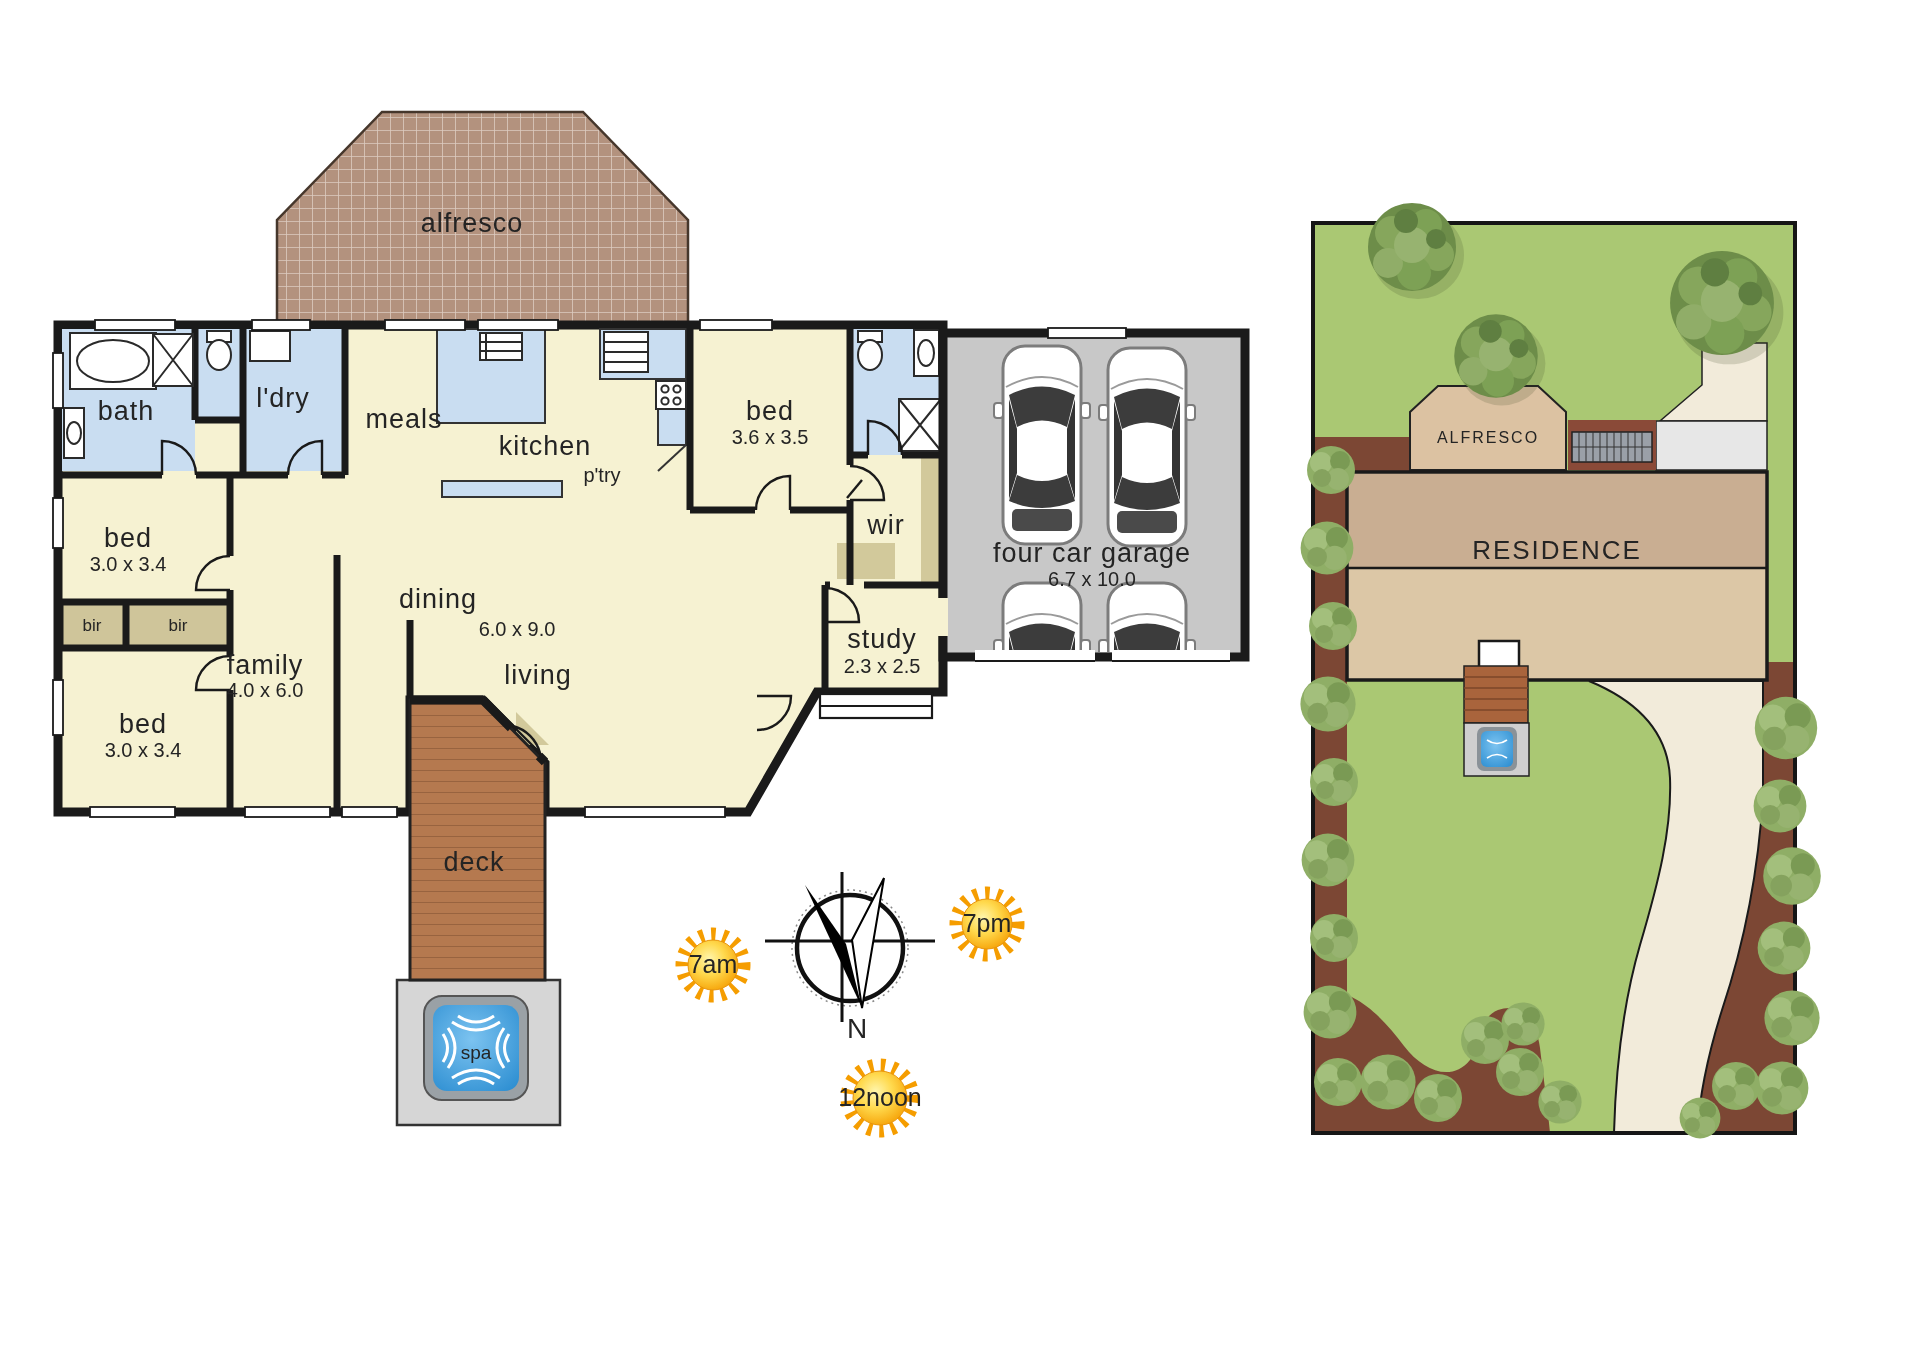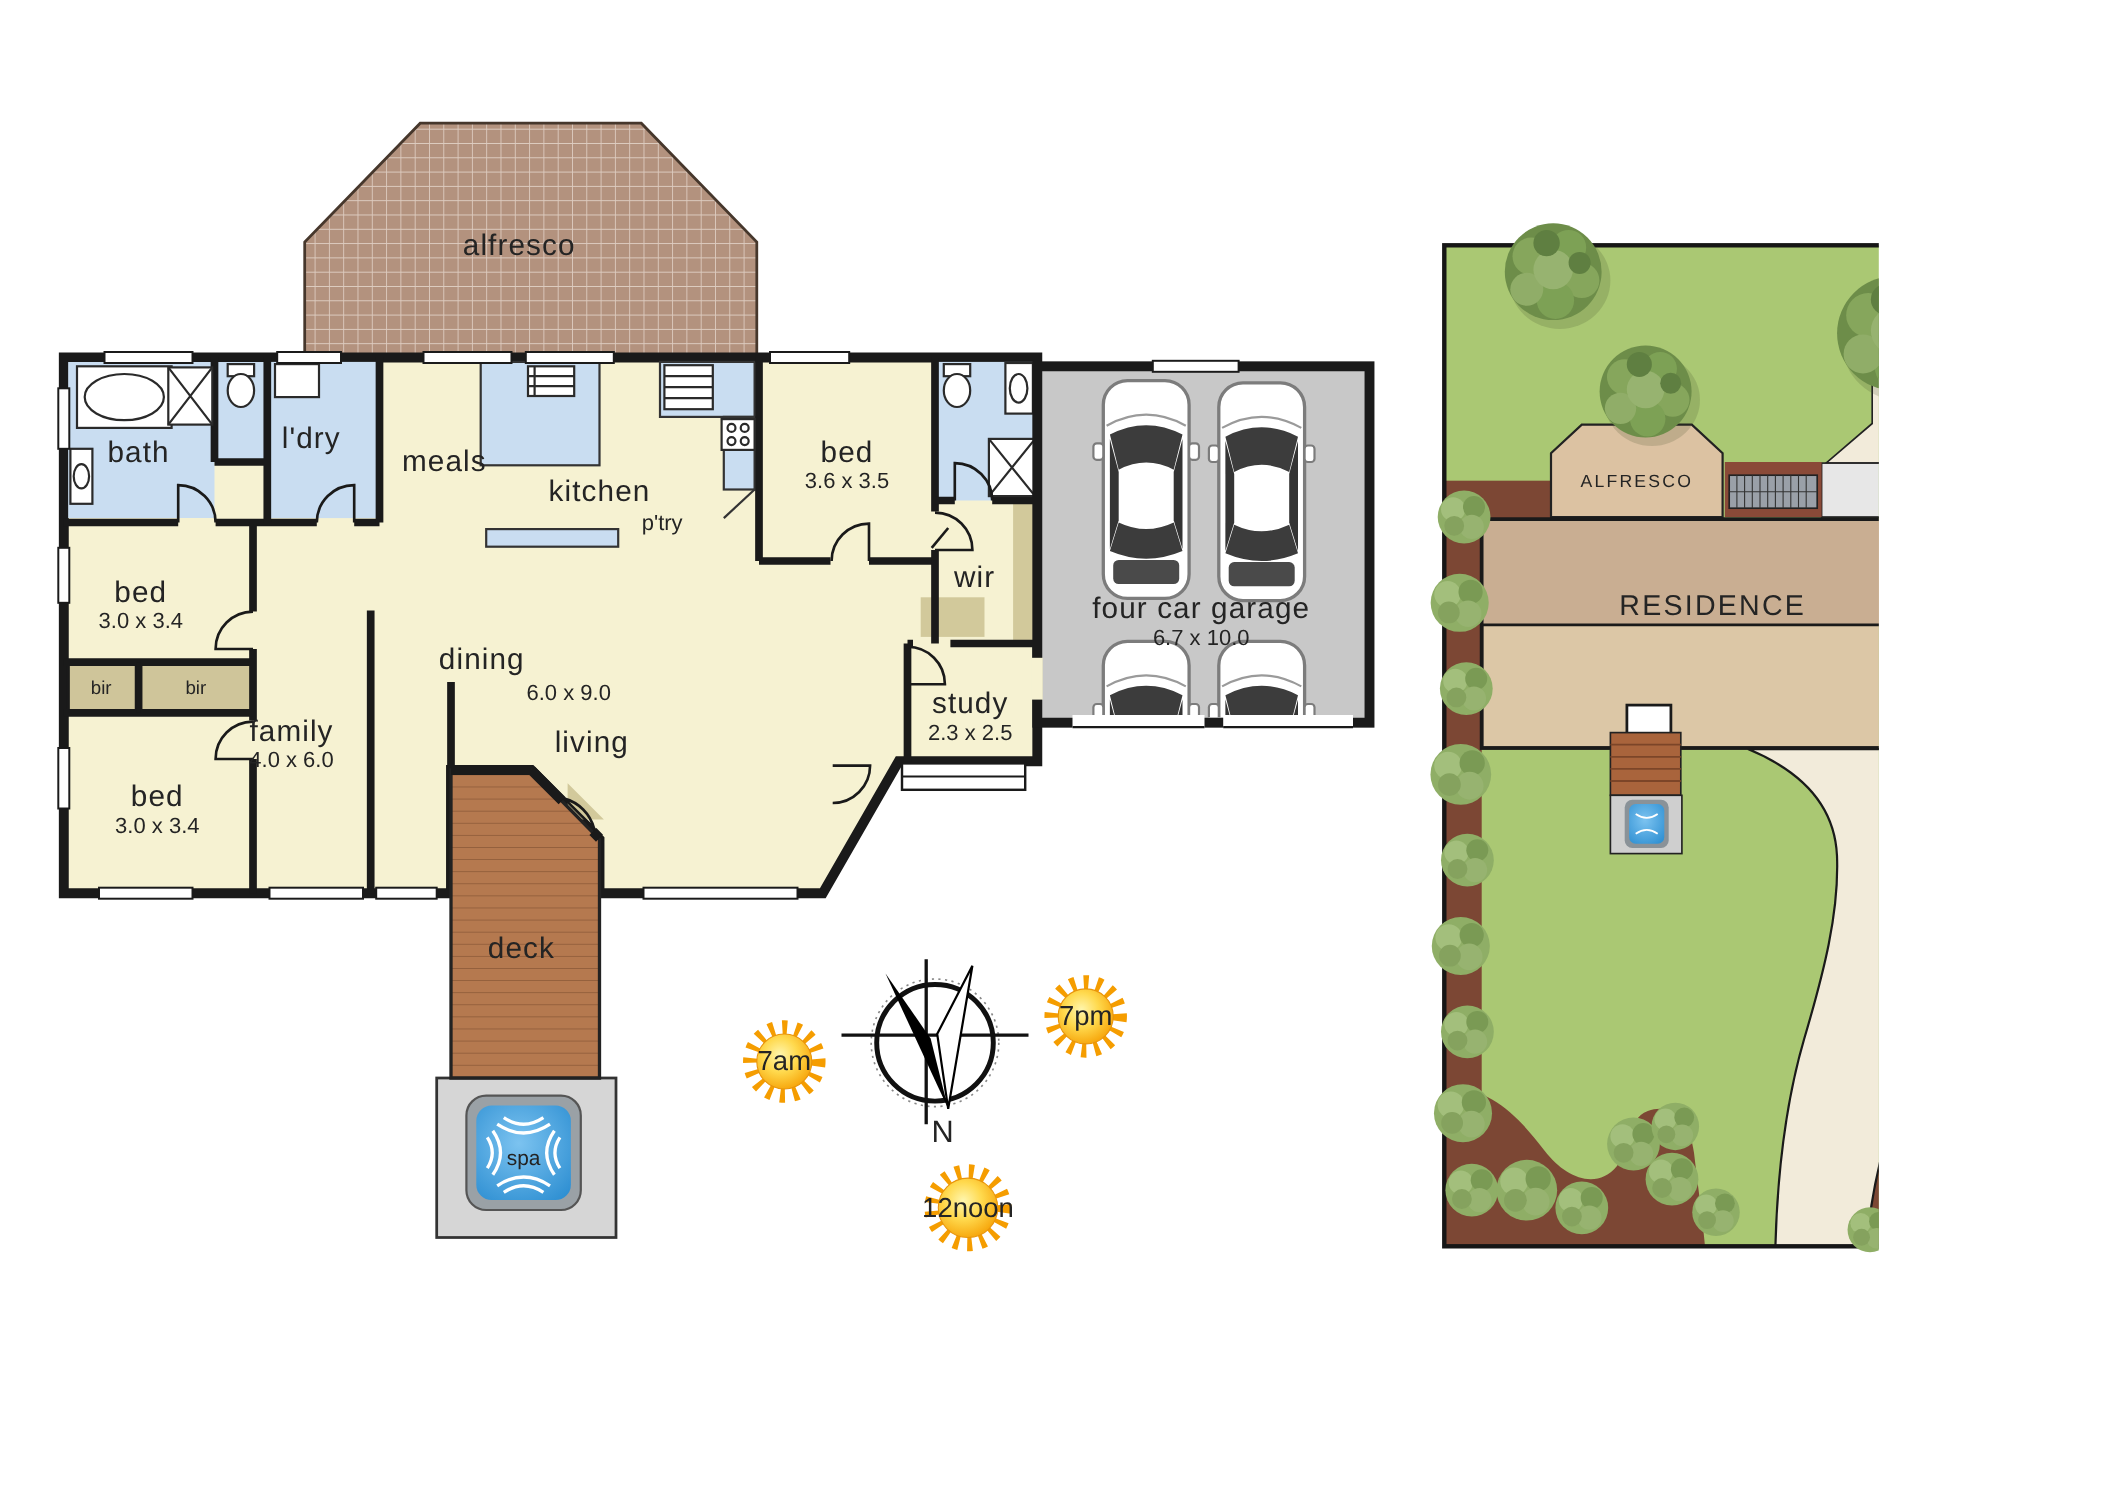--- a/index.html
+++ b/index.html
@@ -1,16 +1,16 @@
 <!DOCTYPE html>
 <html><head>
 <meta charset="utf-8">
 <style>
   html,body{margin:0;padding:0;background:#ffffff;}
-  #canvas{position:relative;width:1708px;height:1358px;background:#ffffff;overflow:hidden;
+  #canvas{position:relative;width:1920px;height:1358px;background:#ffffff;overflow:hidden;
           font-family:"Liberation Sans", sans-serif;}
   svg text{font-family:"Liberation Sans", sans-serif;fill:#242424;text-anchor:middle;}
   .lbl{font-size:27px;letter-spacing:1px;}
   .dims{font-size:20px;}
   .tiny{font-size:17px;}
   .p20{font-size:20px;}
   .spa-lbl{font-size:19px;}
   .sun-lbl{font-size:25px;}
   .north-lbl{font-size:28px;}
   .site-alf{font-size:16px;letter-spacing:2px;}

